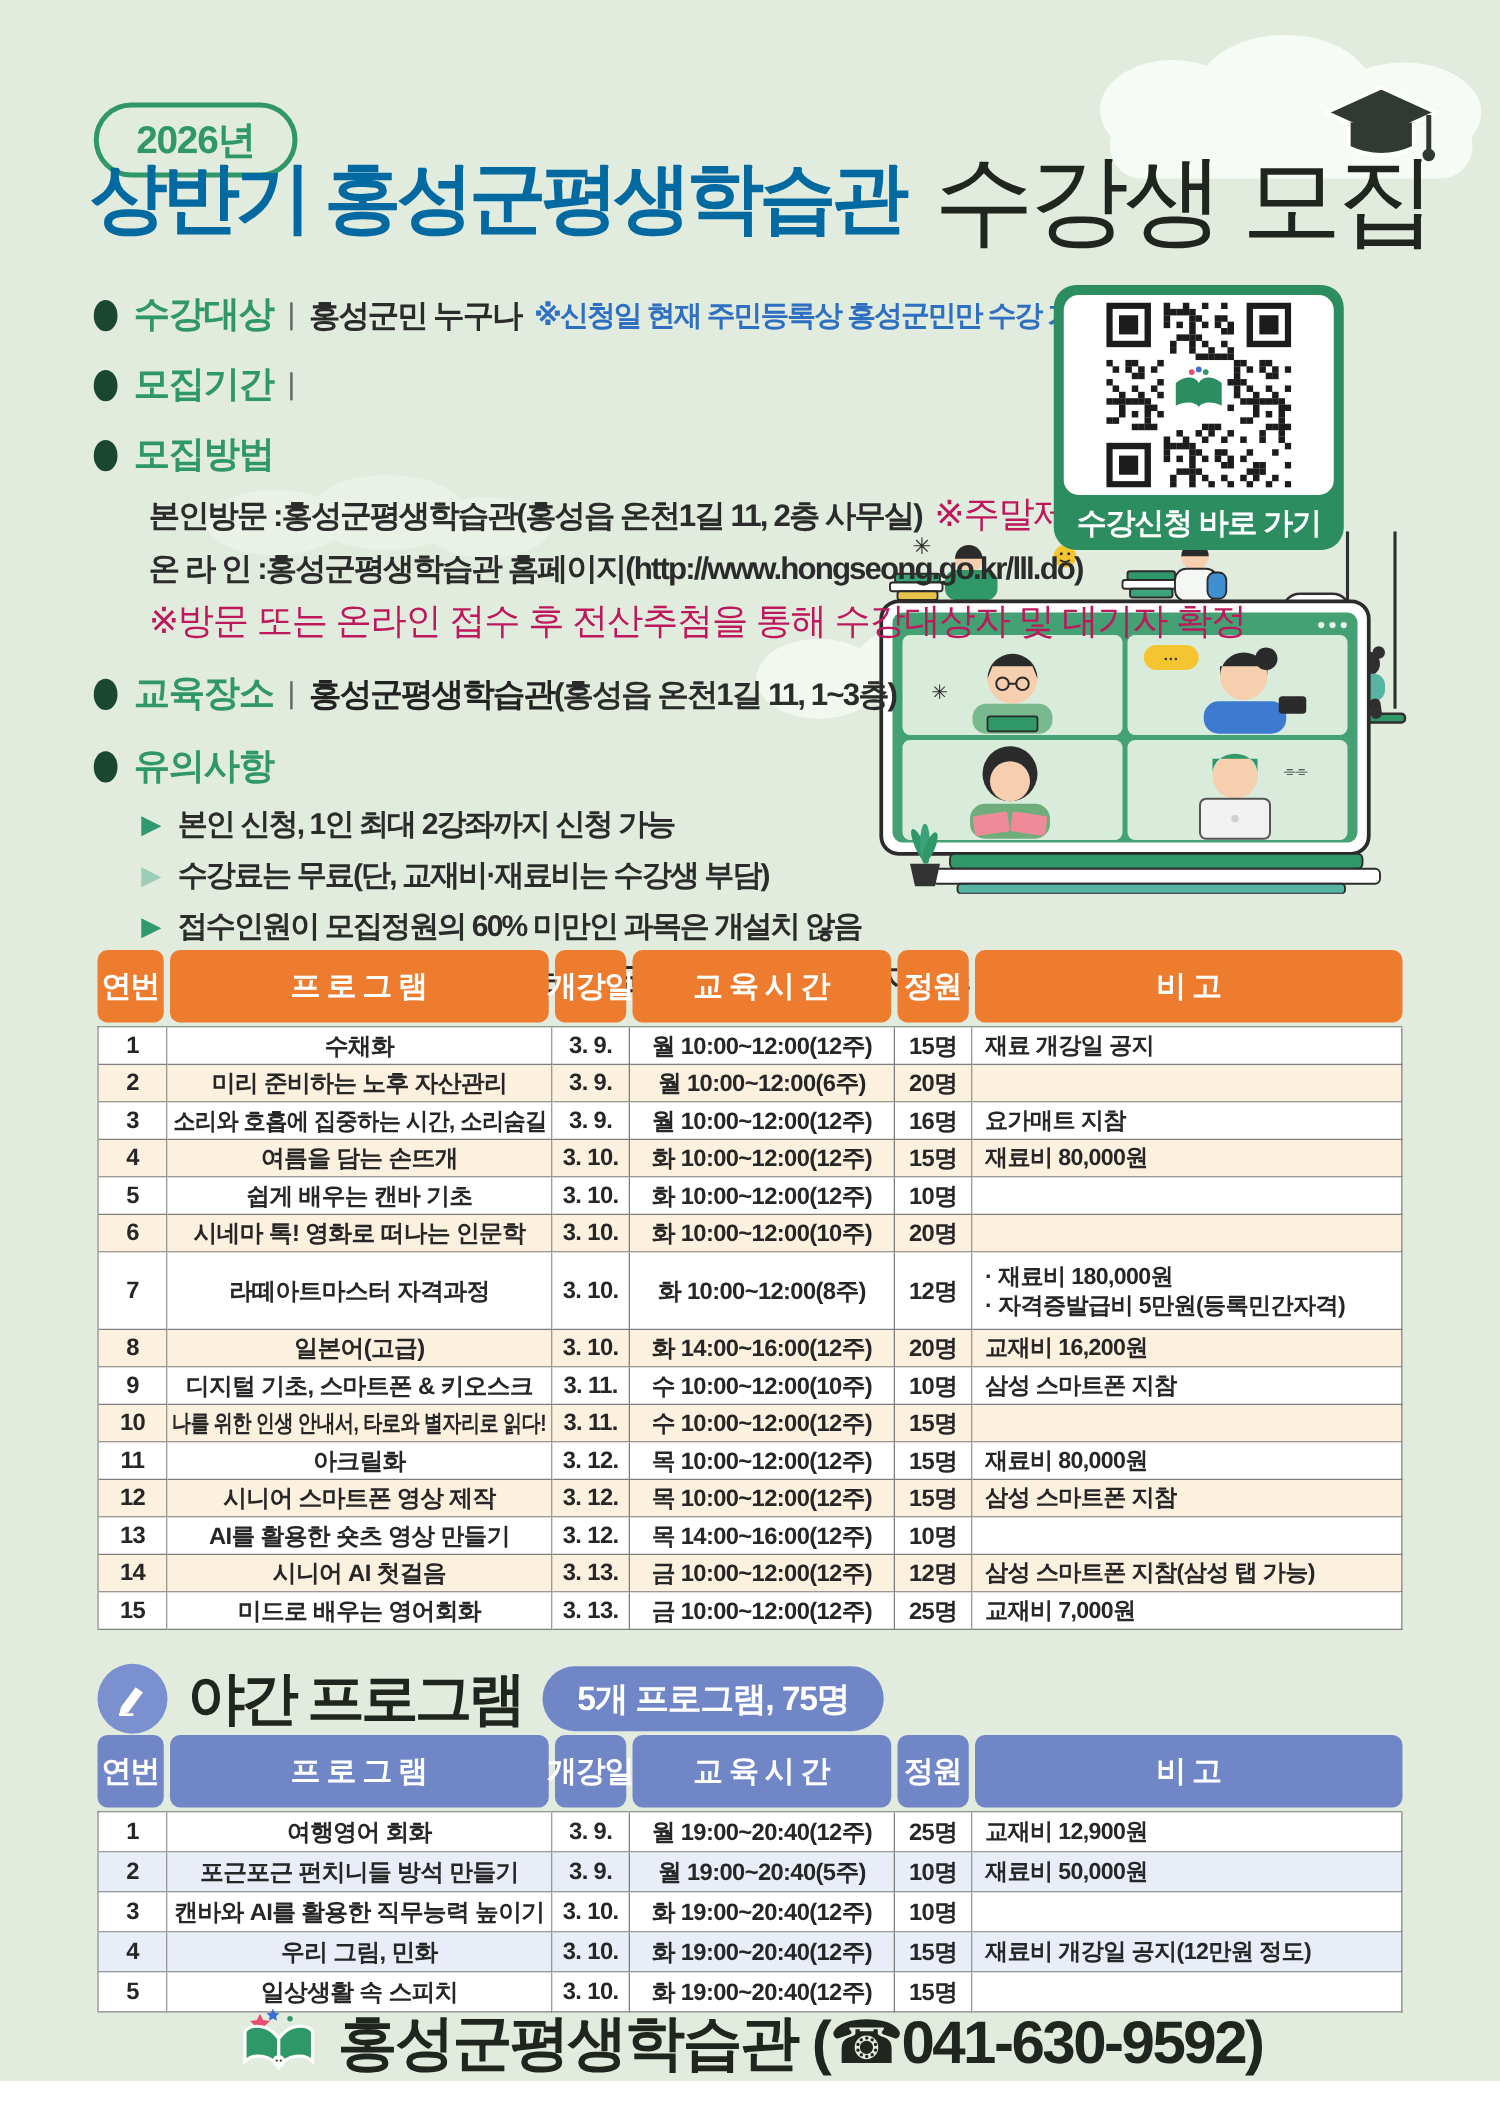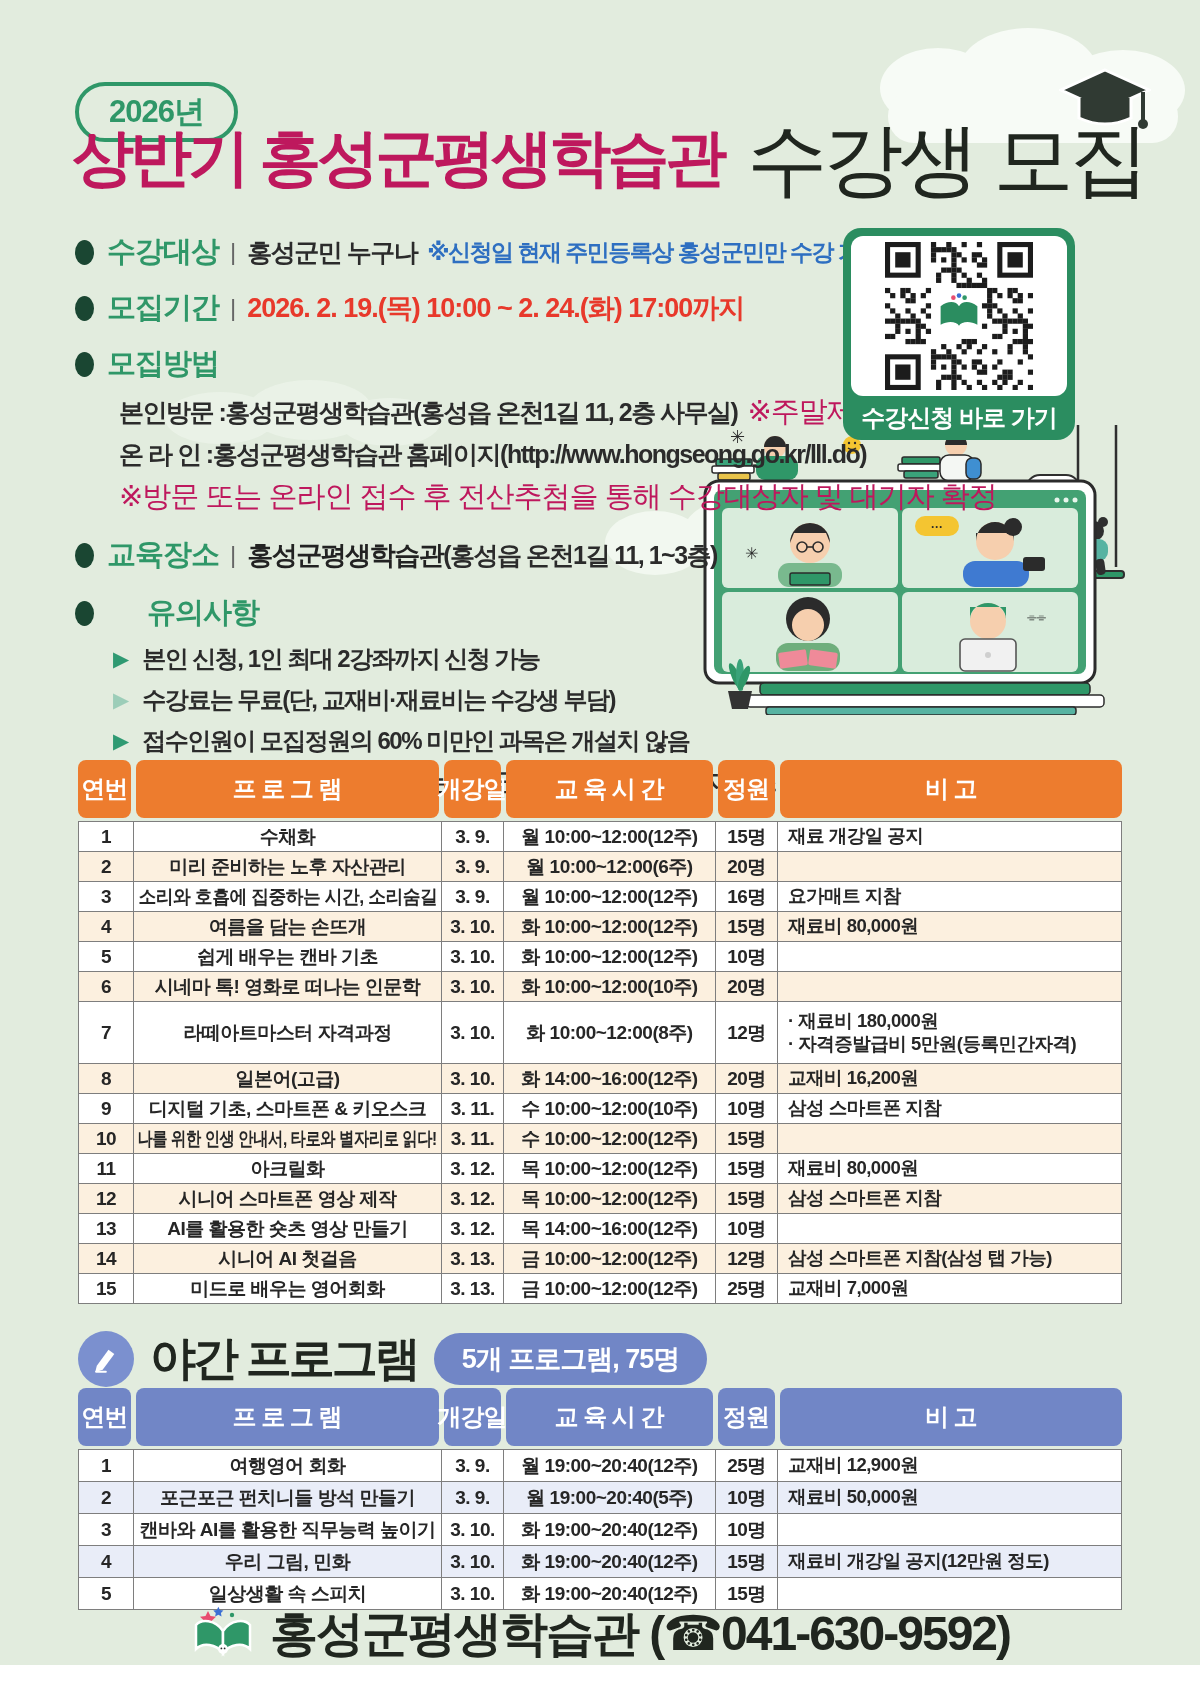--- a/index.html
+++ b/index.html
@@ -5,37 +5,37 @@
   html,body{margin:0;padding:0;}
   body{font-family:"Liberation Sans","DejaVu Sans",sans-serif;}
   .poster{position:relative;width:1200px;height:1665px;background:#e2ecde;overflow:hidden;}
 
   
   .cloud{position:absolute;z-index:0;}
 
   
   .year-badge{position:absolute;left:75px;top:82px;z-index:2;padding:5px 30px;border:4px solid #2f9768;border-radius:34px;color:#2f9768;font-size:31px;font-weight:800;letter-spacing:-1px;}
   .title-row{position:absolute;left:72px;top:116px;z-index:2;display:flex;align-items:flex-end;gap:24px;white-space:nowrap;}
-  .title-green{font-size:62px;font-weight:900;color:#be185d;letter-spacing:-4px;}
+  .title-green{font-size:62px;font-weight:900;color:#0369a1;letter-spacing:-4px;}
   .title-dark{position:relative;font-size:80px;font-weight:400;color:#20261f;letter-spacing:-4px;line-height:1;}
   .cap-icon{position:absolute;top:-52px;right:-6px;}
 
   
   .info{position:absolute;left:75px;top:232px;width:720px;z-index:2;}
   .line{display:flex;align-items:center;}
   .bullet{flex:0 0 auto;width:19px;height:25px;border-radius:50%;background:#1a4632;margin-right:13px;}
   .lbl{color:#2f9768;font-size:29px;font-weight:800;letter-spacing:-1px;white-space:nowrap;}
   .lbl-div{color:#666;font-size:24px;font-weight:400;margin:0 11px;}
   .val{color:#2b2b2b;font-size:25px;font-weight:700;letter-spacing:-1.5px;white-space:nowrap;}
   .val-b{color:#222;font-size:26px;font-weight:900;letter-spacing:-1.5px;white-space:nowrap;}
   .note-blue{color:#2e6fc1;font-size:23px;font-weight:800;letter-spacing:-1.5px;margin-left:10px;white-space:nowrap;}
   .val-red{color:#e8392b;font-size:27px;font-weight:800;letter-spacing:-1px;white-space:nowrap;}
   .note-red{color:#be185d;font-size:29px;font-weight:400;letter-spacing:-1px;margin-left:10px;white-space:nowrap;}
   .sub{margin-left:44px;display:flex;align-items:center;}
-  .mb16{margin-bottom:16px;} .mb8{margin-bottom:8px;} .mb6{margin-bottom:6px;} .mb18{margin-bottom:18px;} .mb10{margin-bottom:10px;gap:40px;}
+  .mb16{margin-bottom:16px;} .mb8{margin-bottom:8px;} .mb6{margin-bottom:6px;} .mb18{margin-bottom:18px;} .mb10{margin-bottom:10px;}
   .notice-item{display:flex;align-items:center;margin:0 0 9px 38px;}
   .arrow{font-size:21px;color:#2f9a72;margin-right:13px;}
   .notice-item:nth-child(even) .arrow{color:#9ccdb8;}
   .notice-text{color:#2b2b2b;font-size:24px;font-weight:700;letter-spacing:-1.5px;white-space:nowrap;}
 
   
   .qr-card{position:absolute;left:843px;top:228px;width:232px;z-index:2;background:#2b8d60;border-radius:18px;padding:8px 8px 0 8px;box-sizing:border-box;}
   .qr-white{background:#fff;border-radius:12px;height:160px;display:flex;align-items:center;justify-content:center;}
   .qr-label{height:44px;display:flex;align-items:center;justify-content:center;color:#fff;font-size:24px;font-weight:800;letter-spacing:-1px;white-space:nowrap;}
 
@@ -113,21 +113,20 @@
       <span class="bullet"></span>
       <span class="lbl">수강대상</span>
       <span class="lbl-div">|</span>
       <span class="val">홍성군민 누구나</span>
       <span class="note-blue">※신청일 현재 주민등록상 홍성군민만 수강 가능함</span>
     </div>
     <div class="line mb16">
       <span class="bullet"></span>
       <span class="lbl">모집기간</span>
       <span class="lbl-div">|</span>
-      <span class="val-red">2026. 2. 19.(목) 10:00 ~ 2. 24.(화) 17:00까지</span>
     </div>
     <div class="line mb8">
       <span class="bullet"></span>
       <span class="lbl">모집방법</span>
     </div>
     <div class="sub mb6">
       <span class="val">본인방문 : </span>
       <span class="val">홍성군평생학습관(홍성읍 온천1길 11, 2층 사무실)</span>
       <span class="note-red">※주말제외</span>
     </div>

